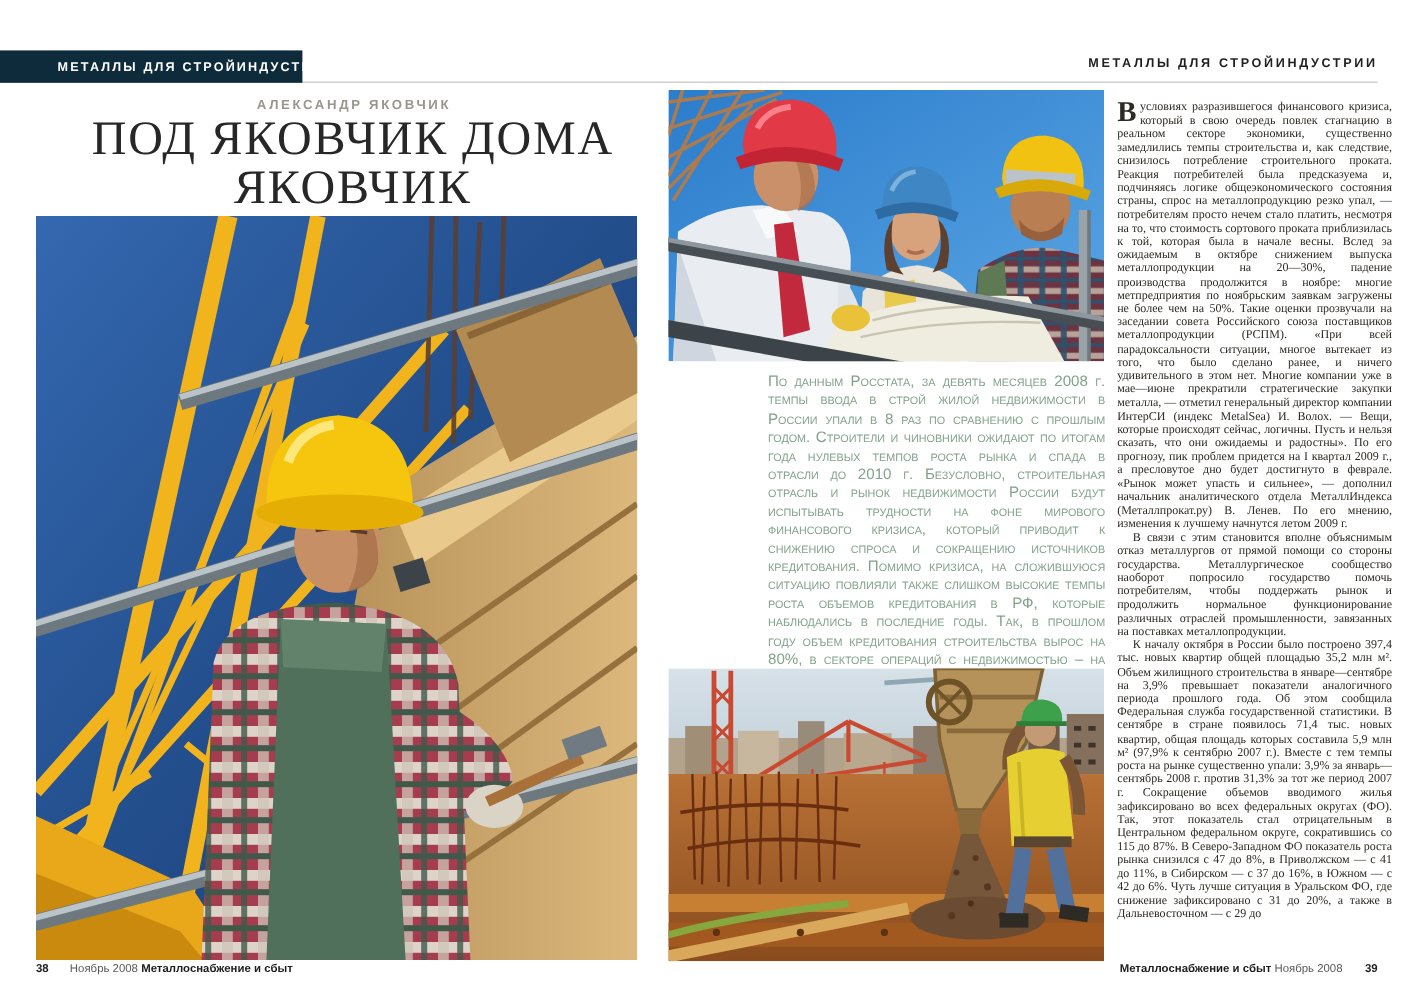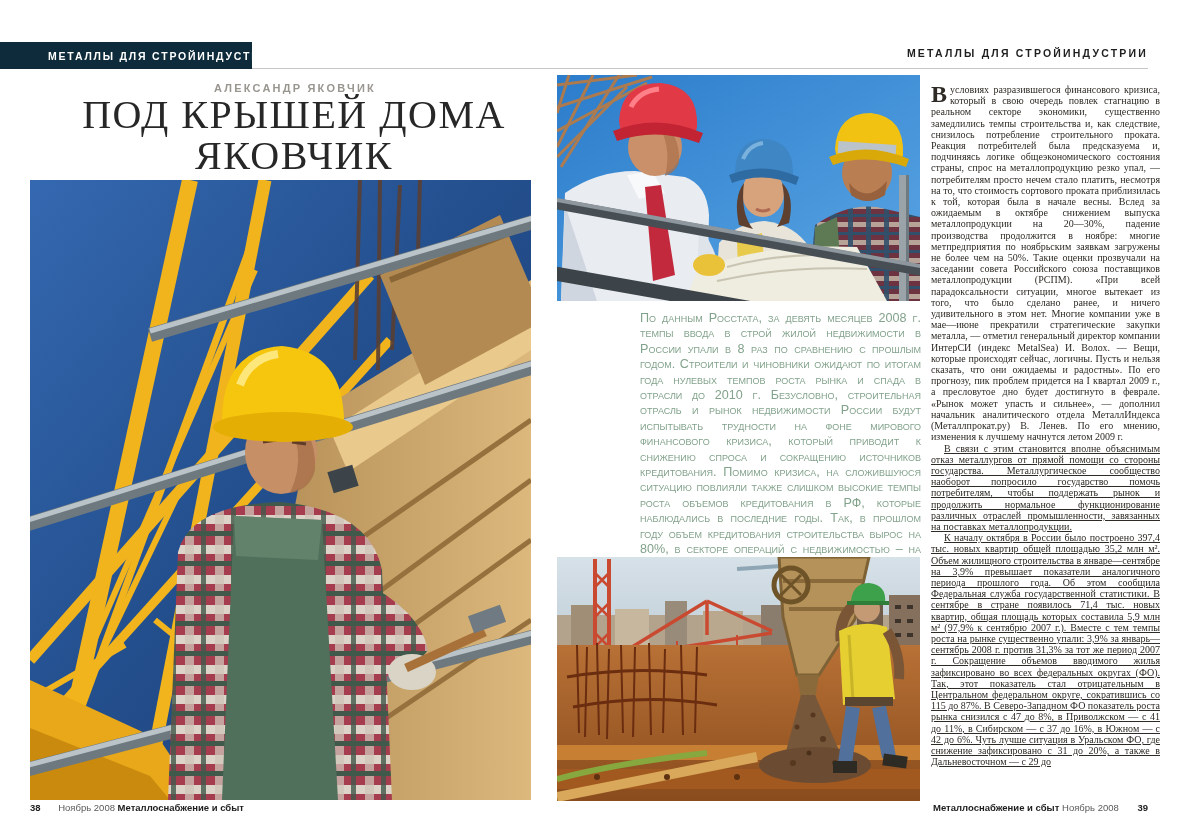--- a/index.html
+++ b/index.html
@@ -27,21 +27,21 @@
   .ph-bottom{left:557px;top:557px;width:363px;height:244px;}
   
   .lead{position:absolute;left:640px;top:311px;width:281px;
         font-family:"Liberation Sans",sans-serif;font-variant:small-caps;
         font-size:12.6px;line-height:15.4px;text-align:justify;color:#82a28b;}
   
   .article{position:absolute;left:931px;top:84px;width:229px;height:714px;overflow:hidden;
            font-family:"Liberation Serif",serif;font-size:10px;line-height:11.2px;
            text-align:justify;color:#2e2a25;}
   .article p{margin:0;}
-  .article p + p{text-indent:13px;text-decoration:underline;}
+  .article p + p{text-indent:13px;}
   .dropcap{float:left;font-size:24px;line-height:19px;font-weight:bold;
            padding:1px 3px 0 0;color:#2e2a25;}
   
   .foot{position:absolute;top:802px;font-family:"Liberation Sans",sans-serif;
         font-size:9.5px;color:#5a5a5a;white-space:nowrap;}
   .foot-left{left:30px;}
   .foot-right{right:42px;text-align:right;}
   .foot .pnum{font-weight:bold;color:#1e1e1e;}
   .foot-left .pnum{margin-right:15px;}
   .foot-right .pnum{margin-left:16px;}
@@ -53,21 +53,21 @@
 <div class="spread">
 
   <div class="hdr-rule"></div>
   <div class="hdr-box">
     <span>МЕТАЛЛЫ ДЛЯ СТРОЙИНДУСТРИИ</span>
   </div>
   <div class="hdr-right">МЕТАЛЛЫ ДЛЯ СТРОЙИНДУСТРИИ</div>
 
   <div class="author">АЛЕКСАНДР ЯКОВЧИК</div>
   <div class="title">
-    <div>ПОД КРЫШЕЙ ДОМА</div>
+    <div>ПОД ЯКОВЧИК ДОМА</div>
     <div>ЯКОВЧИК</div>
   </div>
 
   <svg class="ph ph-left" viewBox="0 0 501 620" preserveAspectRatio="none">
     <defs>
       <linearGradient id="skyL" x1="0" y1="0" x2="1" y2="1">
         <stop offset="0" stop-color="#3468b0"></stop>
           <stop offset="0.45" stop-color="#24508f"></stop>
         <stop offset="1" stop-color="#1a3a6e"></stop>
       </linearGradient>

